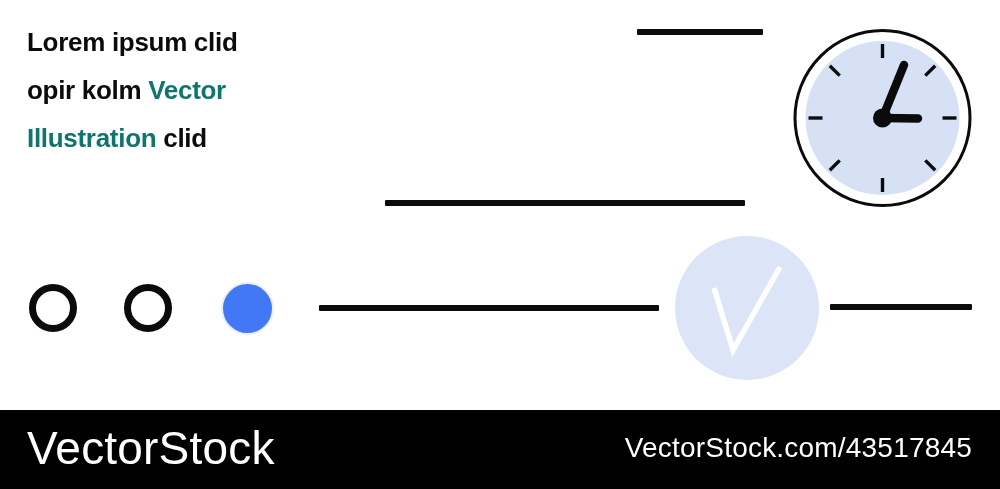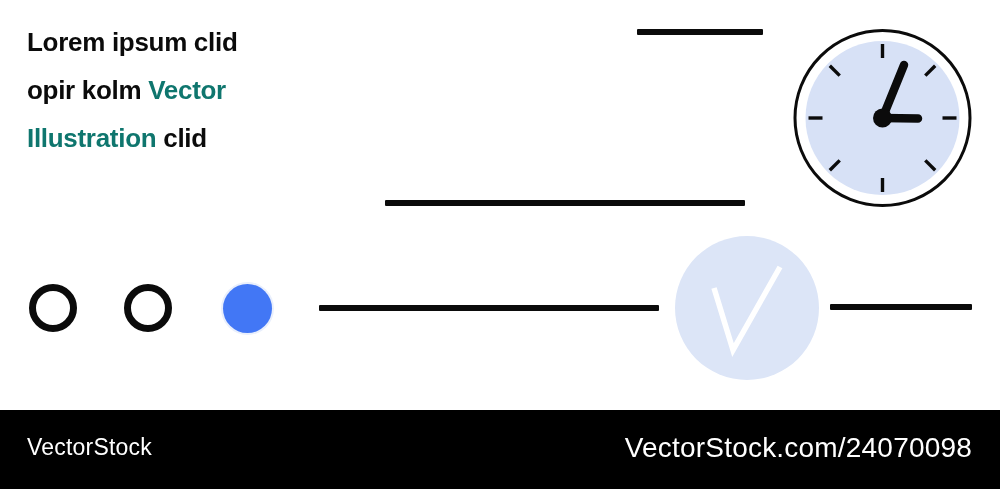--- a/index.html
+++ b/index.html
@@ -86,21 +86,21 @@
     height: 79px;
     background: #000000;
     display: flex;
     align-items: center;
     justify-content: space-between;
     box-sizing: border-box;
     padding: 0 28px 4px 27px;
     color: #ffffff;
   }
   .footer .brand {
-    font-size: 23px;
+    font-size: 46px;
     font-weight: 400;
     letter-spacing: 0.2px;
     text-align: center;
   }
   .footer .attribution {
     font-size: 28px;
     font-weight: 400;
     letter-spacing: 0.2px;
   }
 </style>
@@ -145,16 +145,16 @@
   <div class="dot-filled"></div>
 
   <div class="check-circle">
     <svg viewBox="0 0 144 144" xmlns="http://www.w3.org/2000/svg">
       <polyline points="39,52 58,114 105,31" fill="none" stroke="#ffffff" stroke-width="5.5" stroke-linejoin="miter" stroke-linecap="butt"></polyline>
     </svg>
   </div>
 
   <div class="footer">
     <span class="brand">VectorStock</span>
-    <span class="attribution">VectorStock.com/24070098</span>
+    <span class="attribution">VectorStock.com/43517845</span>
   </div>
 
 </div>
 
 </body></html>

